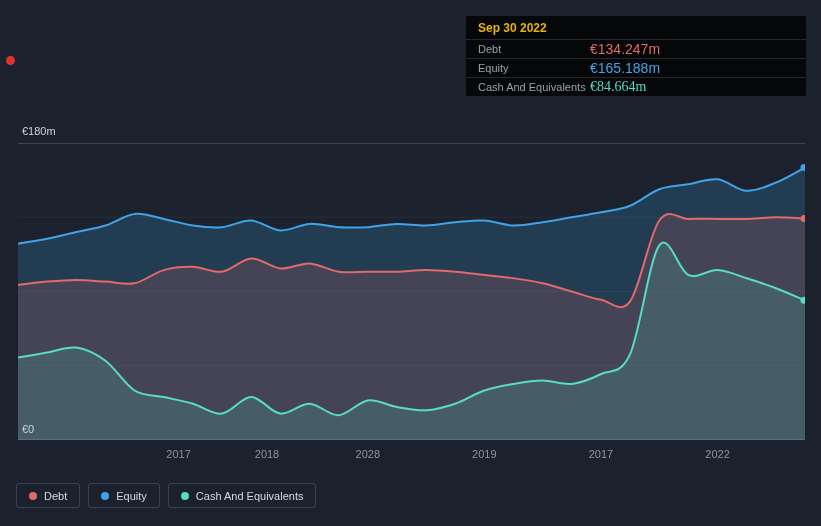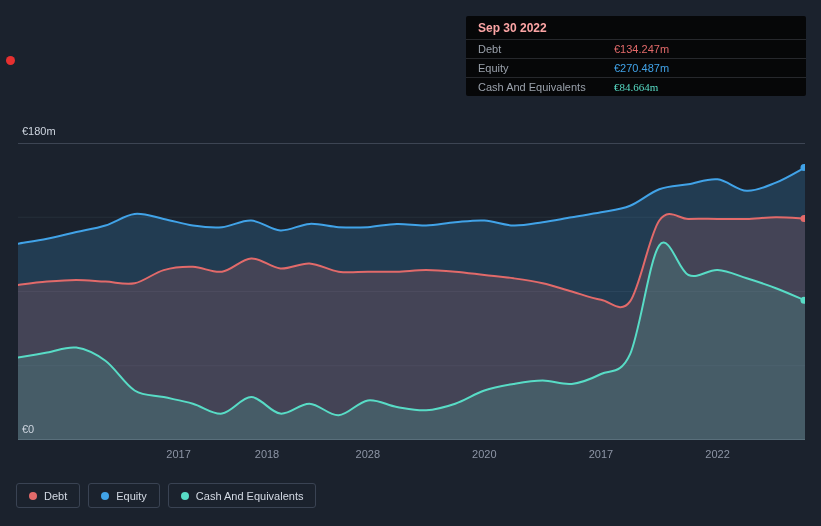--- a/index.html
+++ b/index.html
@@ -10,24 +10,24 @@
   }
   .red-dot {
     position:absolute; left:6px; top:56px; width:9px; height:9px;
     border-radius:50%; background:#e63030;
   }
   
   .tooltip {
     position:absolute; left:466px; top:16px; width:340px;
     background:#060708; border-radius:2px; z-index:6;
   }
-  .tt-title { padding:5px 12px 4px 12px; font-size:12px; font-weight:700; color:#fca5a5; }
+  .tt-title { padding:5px 12px 4px 12px; font-size:12px; font-weight:700; color:#eab308; }
   .tt-row { display:flex; align-items:center; border-top:1px solid #26282c; height:18px; font-size:11px; }
   .tt-label { width:112px; padding-left:12px; color:#9aa1ab; flex:none; }
-  .tt-value { font-size:11px; color:#ffffff;margin-left:24px; }
+  .tt-value { font-size:14px; color:#ffffff; }
   .tt-value.debt   { color:#e26a6a; }
   .tt-value.equity { color:#41a3e8; }
   .tt-value.cash   { color:#58dcc6;font-family:Liberation Serif, serif; }
   .ratio-strong { font-weight:700; color:#ffffff; }
   .ratio-muted  { color:#9aa1ab; margin-left:4px; font-weight:400; }
   
   .ylab { position:absolute; left:22px; font-size:11px; color:#ced5df; z-index:3; }
   .ylab.top { top:125px; }
   .ylab.bottom { top:423px; }
   #plot { position:absolute; left:18px; top:143px; z-index:1; display:block; }
@@ -50,21 +50,21 @@
   <span class="red-dot"></span>
 
   <div class="tooltip">
     <div class="tt-title">Sep 30 2022</div>
     <div class="tt-row">
       <span class="tt-label">Debt</span>
       <span class="tt-value debt">€134.247m</span>
     </div>
     <div class="tt-row">
       <span class="tt-label">Equity</span>
-      <span class="tt-value equity">€270.487m</span>
+      <span class="tt-value equity">€165.188m</span>
     </div>
     <div class="tt-row">
       <span class="tt-label">Cash And Equivalents</span>
       <span class="tt-value cash">€84.664m</span>
     </div>
   </div>
 
   <div class="ylab top">€180m</div>
   <div class="ylab bottom">€0</div>
 
@@ -82,21 +82,21 @@
       <path d="M 0.0 214.5 C 4.9 213.7, 19.4 211.2, 29.1 209.6 C 38.9 207.9, 48.6 203.2, 58.3 204.6 C 68.0 206.0, 77.7 210.7, 87.4 217.8 C 97.2 225.0, 106.9 241.4, 116.6 247.5 C 126.3 253.6, 136.0 251.9, 145.7 254.1 C 155.5 256.3, 165.2 257.9, 174.9 260.7 C 184.6 263.4, 194.3 271.7, 204.0 270.6 C 213.8 269.5, 223.5 254.1, 233.2 254.1 C 242.9 254.1, 252.6 269.5, 262.3 270.6 C 272.0 271.7, 281.8 260.4, 291.5 260.7 C 301.2 261.0, 310.9 272.8, 320.6 272.3 C 330.3 271.7, 340.1 258.8, 349.8 257.4 C 359.5 256.0, 369.2 262.4, 378.9 264.0 C 388.6 265.6, 398.4 267.9, 408.1 267.3 C 417.8 266.8, 427.5 264.0, 437.2 260.7 C 446.9 257.4, 456.7 250.8, 466.4 247.5 C 476.1 244.2, 485.8 242.6, 495.5 240.9 C 505.2 239.3, 515.0 237.6, 524.7 237.6 C 534.4 237.6, 544.1 242.0, 553.8 240.9 C 563.5 239.8, 573.2 235.9, 583.0 231.0 C 592.7 226.1, 602.4 232.6, 612.1 211.2 C 621.8 189.8, 631.5 115.5, 641.3 102.3 C 651.0 89.1, 660.7 127.9, 670.4 132.0 C 680.1 136.1, 689.8 126.5, 699.6 127.1 C 709.3 127.6, 719.0 132.3, 728.7 135.3 C 738.4 138.3, 748.1 141.5, 757.9 145.2 C 767.6 148.9, 782.1 155.3, 787.0 157.3" fill="none" stroke="#58dcc6" stroke-width="2" stroke-linejoin="round" stroke-linecap="round"></path>
       <circle cx="786" cy="75.49244999999996" r="3.5" fill="#e26a6a"></circle>
       <circle cx="786" cy="24.439800000000048" r="3.5" fill="#41a3e8"></circle>
       <circle cx="786" cy="157.3044" r="3.5" fill="#58dcc6"></circle>
     </svg>
 
   <div id="xaxis">
       <span class="x-tick" style="left: 134.593px; margin-left: 44px;">2017</span>
       <span class="x-tick" style="left: 267px;">2018</span>
       <span class="x-tick" style="left: 367.778px;">2028</span>
-      <span class="x-tick" style="left: 484.37px;">2020</span>
+      <span class="x-tick" style="left: 484.37px;">2019</span>
       <span class="x-tick" style="left: 600.963px;">2017</span>
       <span class="x-tick" style="left: 717.556px; text-align: center;">2022</span>
     </div>
 
   <div id="legend">
       <div class="pill">
         <span class="dot" style="background: rgb(226, 106, 106);"></span>
         <span>Debt</span>
       </div>
       <div class="pill">

